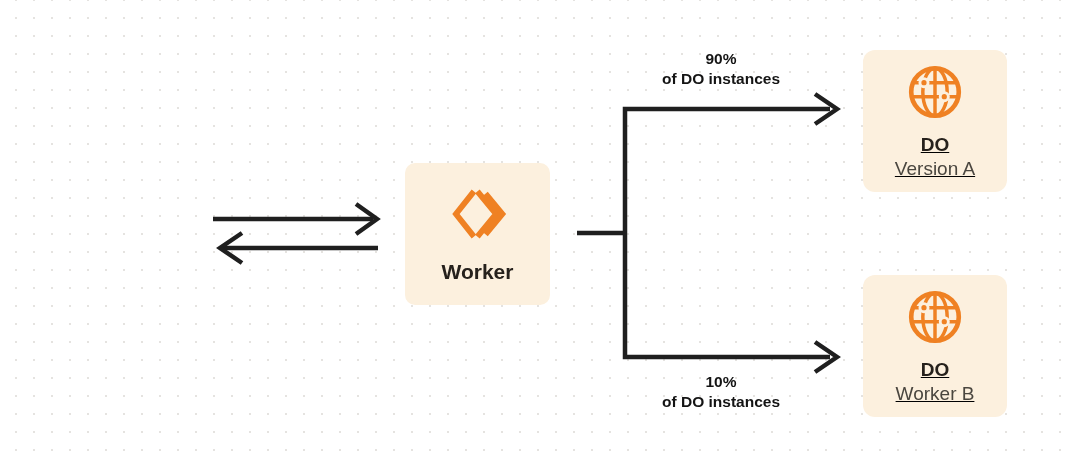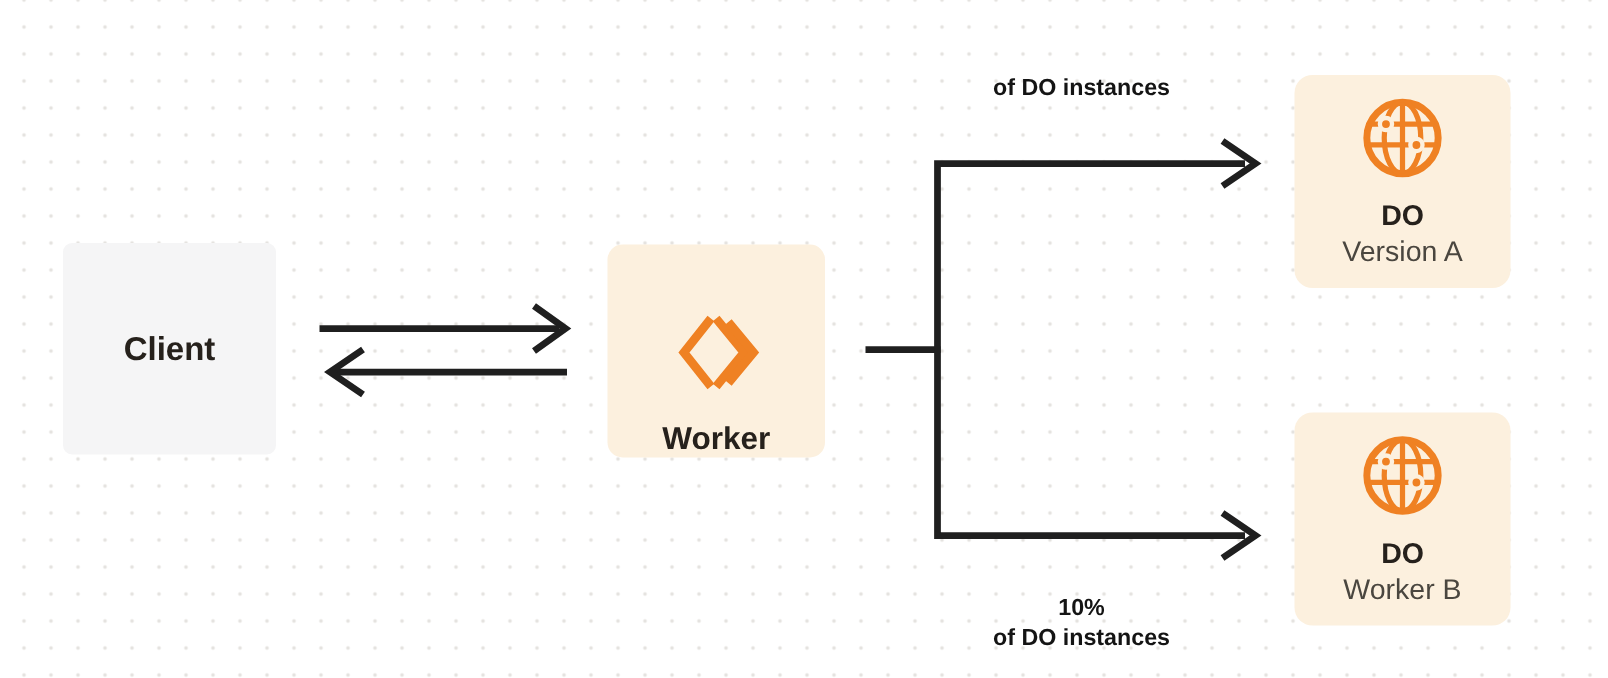--- a/index.html
+++ b/index.html
@@ -57,32 +57,32 @@
   .client-label{
     font-size:22px;
     font-weight:700;
     color:var(--title-dark);
   }
   .node-worker{
     left:405px; top:163px; width:145px; height:142px;
     background:var(--cream-node-bg);
     border-radius:10px;
     gap:17px;
-    justify-content:flex-end;
   }
   .worker-label{
     font-size:21px;
     font-weight:700;
     color:var(--title-dark);
   }
   .node-do{
     left:863px; width:144px; height:142px;
     background:var(--cream-node-bg);
     border-radius:12px;
     gap:0;
+    text-decoration:underline;
   }
   .node-do-a{ top:50px; }
   .node-do-b{ top:275px; }
   .do-title{
     margin-top:14px;
     font-size:19px;
     font-weight:700;
     color:var(--title-dark);
     line-height:1.1;
   }
@@ -116,21 +116,21 @@
     left:721px;
     transform:translateX(-50%);
     text-align:center;
     font-size:15.5px;
     font-weight:700;
     color:#141414;
     line-height:20px;
     white-space:nowrap;
   }
   .route-label-top{ top:49px; }
-  .route-label-bottom{ top:372px;margin-top:24px; }
+  .route-label-bottom{ top:372px; }
 </style>
 </head>
 <body>
 
 <div class="canvas">
 
   <svg class="wires" viewBox="0 0 1072 452" aria-hidden="true">
 
     <path class="line" d="M213 219 H373"></path>
     <path class="head" d="M356 204 L377 219 L356 234"></path>
@@ -138,34 +138,32 @@
     <path class="line" d="M378 248 H221"></path>
     <path class="head" d="M242 233 L220 248 L242 263"></path>
 
     <path class="line" d="M577 233 H627"></path>
 
     <path class="line" d="M830 109 L625 109 L625 357 L830 357"></path>
     <path class="head" d="M815 94 L837 109 L815 124"></path>
     <path class="head" d="M815 342 L837 357 L815 372"></path>
   </svg>
 
-  <div class="node node-client">
-    <span class="client-label">Client</span>
-  </div>
 
   <div class="node node-worker">
     <svg class="worker-icon" viewBox="0 0 100 100" aria-hidden="true">
       <polyline points="43,11 12,50 43,89"></polyline>
       <polyline points="49,11 81,50 49,89"></polyline>
       <polyline points="63,15 92,50 63,85"></polyline>
     </svg>
     <span class="worker-label">Worker</span>
   </div>
 
   <div class="route-label route-label-top">
+    <div>90%</div>
     <div>of DO instances</div>
   </div>
 
   <div class="route-label route-label-bottom">
     <div>10%</div>
     <div>of DO instances</div>
   </div>
 
   <div class="node node-do node-do-a">
     <svg class="globe-icon" viewBox="0 0 100 100" aria-hidden="true">

